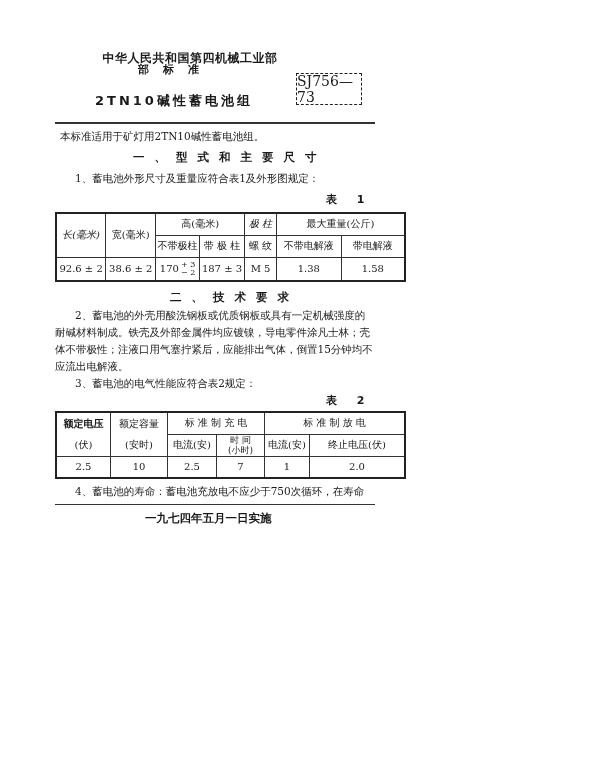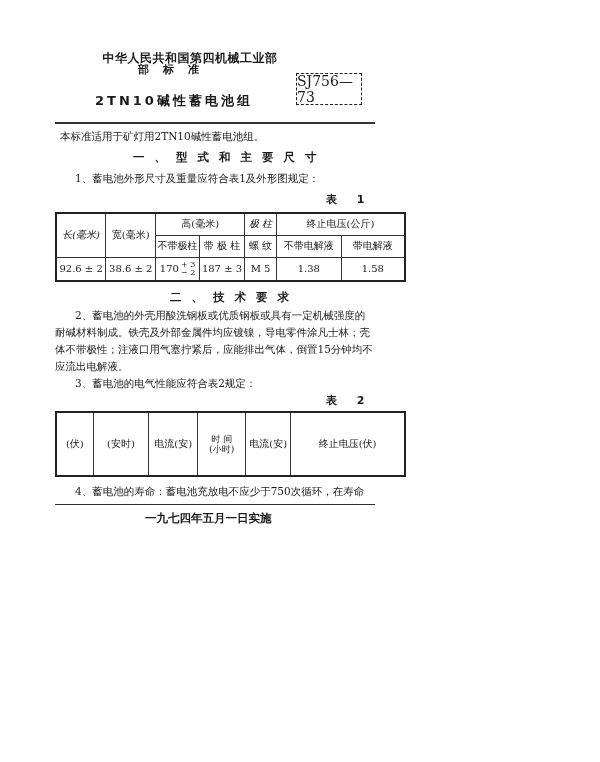--- a/index.html
+++ b/index.html
@@ -43,21 +43,21 @@
 <div class="abs p" style="left:75px; top:170px;">1、蓄电池外形尺寸及重量应符合表1及外形图规定：</div>
 <div class="abs bold table-label" style="left:326px; top:192px;">表  1</div>
 
 <table class="t" style="left:55px; top:212px; width:351px; height:66px;">
   <tbody>
       <tr style="height:22px;">
     <td rowspan="2" style="width:49px;font-style:italic;">长(毫米)</td>
     <td rowspan="2" style="width:50px;">宽(毫米)</td>
     <td colspan="2">高(毫米)</td>
     <td style="width:32px;font-style:italic;">极  柱</td>
-    <td colspan="2">终止电压(公斤)</td>
+    <td colspan="2">最大重量(公斤)</td>
   </tr>
   <tr style="height:22px;">
     <td style="width:43px;">不带极柱</td>
     <td style="width:45px;">带 极 柱</td>
     <td>螺  纹</td>
     <td style="width:66px;">不带电解液</td>
     <td style="width:66px;">带电解液</td>
   </tr>
   <tr style="height:24px;">
     <td>92.6 ± 2</td>
@@ -79,29 +79,43 @@
 <div class="abs bold heading" style="left:170px; top:290px;">二、技术要求</div>
 <div class="abs p" style="left:75px; top:307px;">2、蓄电池的外壳用酸洗钢板或优质钢板或具有一定机械强度的</div>
 <div class="abs p" style="left:55px; top:324px;">耐碱材料制成。铁壳及外部金属件均应镀镍，导电零件涂凡士林；壳</div>
 <div class="abs p" style="left:55px; top:341px;">体不带极性；注液口用气塞拧紧后，应能排出气体，倒置15分钟均不</div>
 <div class="abs p" style="left:55px; top:358px;">应流出电解液。</div>
 <div class="abs p" style="left:75px; top:375px;">3、蓄电池的电气性能应符合表2规定：</div>
 <div class="abs bold table-label" style="left:326px; top:393px;">表  2</div>
 
 <table class="t" style="left:55px; top:411px; width:351px; height:66px;">
   <tbody>
+      <tr style="height:22px;">
+    <td style="width:53px; border-bottom:none;" class="bold">额定电压</td>
+    <td style="width:56px; border-bottom:none;">额定容量</td>
+    <td colspan="2">标 准 制 充 电</td>
+    <td colspan="2">标 准 制 放 电</td>
+  </tr>
   <tr style="height:22px;">
     <td style="border-top:none;">(伏)</td>
     <td style="border-top:none;">(安时)</td>
     <td style="width:48px;">电流(安)</td>
     <td style="width:47px;" class="small2">
       <div>时  间</div>
       <div>(小时)</div>
     </td>
     <td style="width:44px;">电流(安)</td>
     <td>终止电压(伏)</td>
   </tr>
+  <tr style="height:22px;">
+    <td>2.5</td>
+    <td>10</td>
+    <td>2.5</td>
+    <td>7</td>
+    <td>1</td>
+    <td>2.0</td>
+  </tr>
 </tbody>
   </table>
 
 <div class="abs p" style="left:75px; top:483px;">4、蓄电池的寿命：蓄电池充放电不应少于750次循环，在寿命</div>
 <div class="abs rule" style="left:55px; top:504px; width:320px; height:1px;"></div>
 <div class="abs bold" style="left:145px; top:511px; font-size:11.5px;">一九七四年五月一日实施</div>
 
 </body></html>

